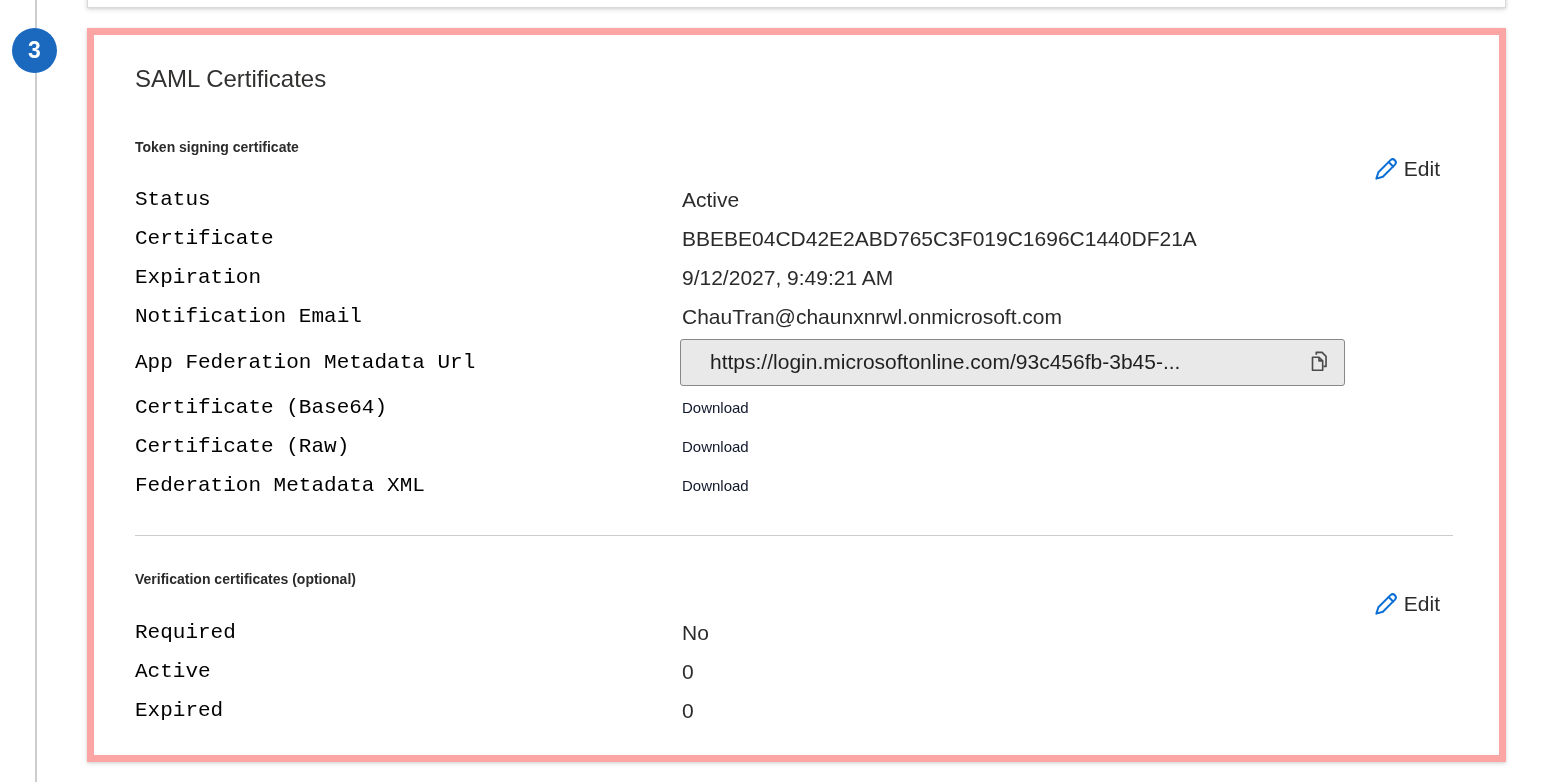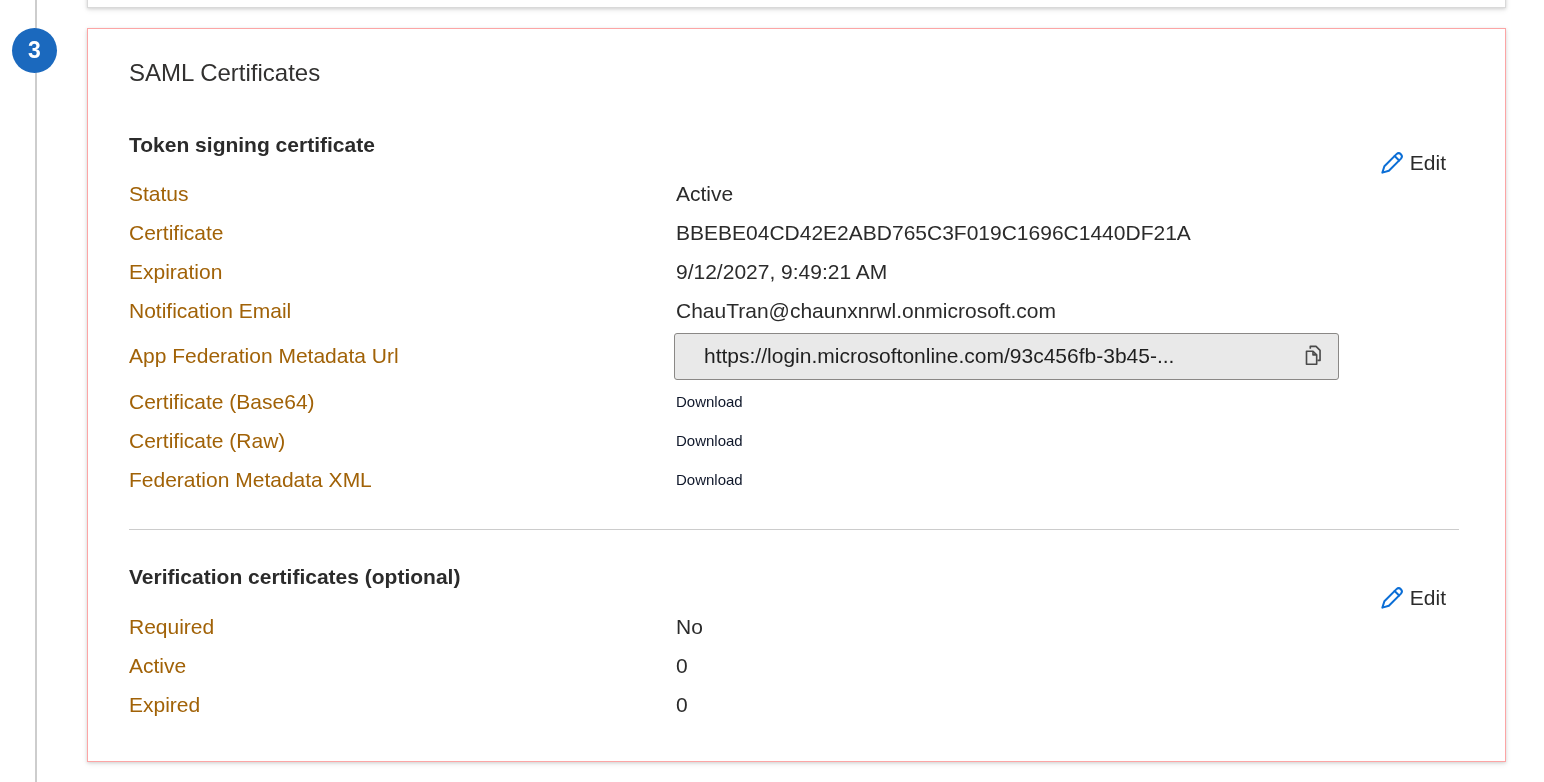--- a/index.html
+++ b/index.html
@@ -11,42 +11,42 @@
   .timeline { position:absolute; left:35px; top:0; width:2px; height:782px; background:#cdcdcd; }
   .badge { position:absolute; left:12px; top:28px; width:45px; height:45px; border-radius:50%;
     background:#1b69be; color:#fff; font-size:23px; font-weight:bold;
     display:flex; align-items:center; justify-content:center; }
 
   
   .card-prev { position:absolute; left:87px; top:-34px; width:1419px; height:42px;
     background:#fff; border:1px solid #d9d9d9;
     box-shadow:0 1px 3px rgba(0,0,0,.13), 0 2px 6px rgba(0,0,0,.08); }
   .card { position:absolute; left:87px; top:28px; width:1419px; height:734px;
-    background:#fff; border:1px solid #fca5a5;
+    background:#fff; border:7px solid #fca5a5;
     box-shadow:0 1px 3px rgba(0,0,0,.13), 0 2px 6px rgba(0,0,0,.08); }
 
   .panel-title { position:absolute; left:41px; top:30px; font-size:24px; color:#323130; }
 
-  .sec-heading { position:absolute; left:41px; font-size:21px; font-weight:700; color:#2b2b2b; }
+  .sec-heading { position:absolute; left:41px; font-size:14px; font-weight:700; color:#2b2b2b; }
   .sec-heading.s1 { top:104px; }
   .sec-heading.s2 { top:536px; }
 
   .edit-btn { position:absolute; right:59px; height:36px; display:flex; align-items:center;
     gap:3px; cursor:pointer; }
   .edit-btn.e1 { top:116px; }
   .edit-btn.e2 { top:551px; }
   .edit-btn svg { display:block; }
   .edit-label { font-size:21px; color:#2b2b2b; }
 
   .rows { position:absolute; left:41px; right:41px; }
   .rows.r1 { top:145px; }
   .rows.r2 { top:578px; }
   .row { display:flex; align-items:center; height:39px; }
   .row.url-row { height:52px; }
-  .lbl { width:547px; flex:0 0 547px; font-size:21px; color:#a16207; }
+  .lbl { width:547px; flex:0 0 547px; font-size:21px; color:#000000;font-family:Liberation Mono, monospace; }
   .val { font-size:21px; color:#2b2b2b; white-space:nowrap; }
   .link { font-size:15px; color:#0f172a; text-decoration:none; cursor:pointer; }
 
   .url-field { display:flex; align-items:center; width:665px; height:47px;
     background:#e9e9e9; border:1.5px solid #8a8886; border-radius:3px;
     padding:0 8px 0 29px; margin-left:-2px; }
   .url-text { flex:1; font-size:21px; color:#1f1f1f; white-space:nowrap; overflow:hidden; }
   .copy-btn { flex:0 0 auto; width:34px; height:36px; display:flex; align-items:center;
     justify-content:center; background:transparent; border:none; cursor:pointer; }
 

